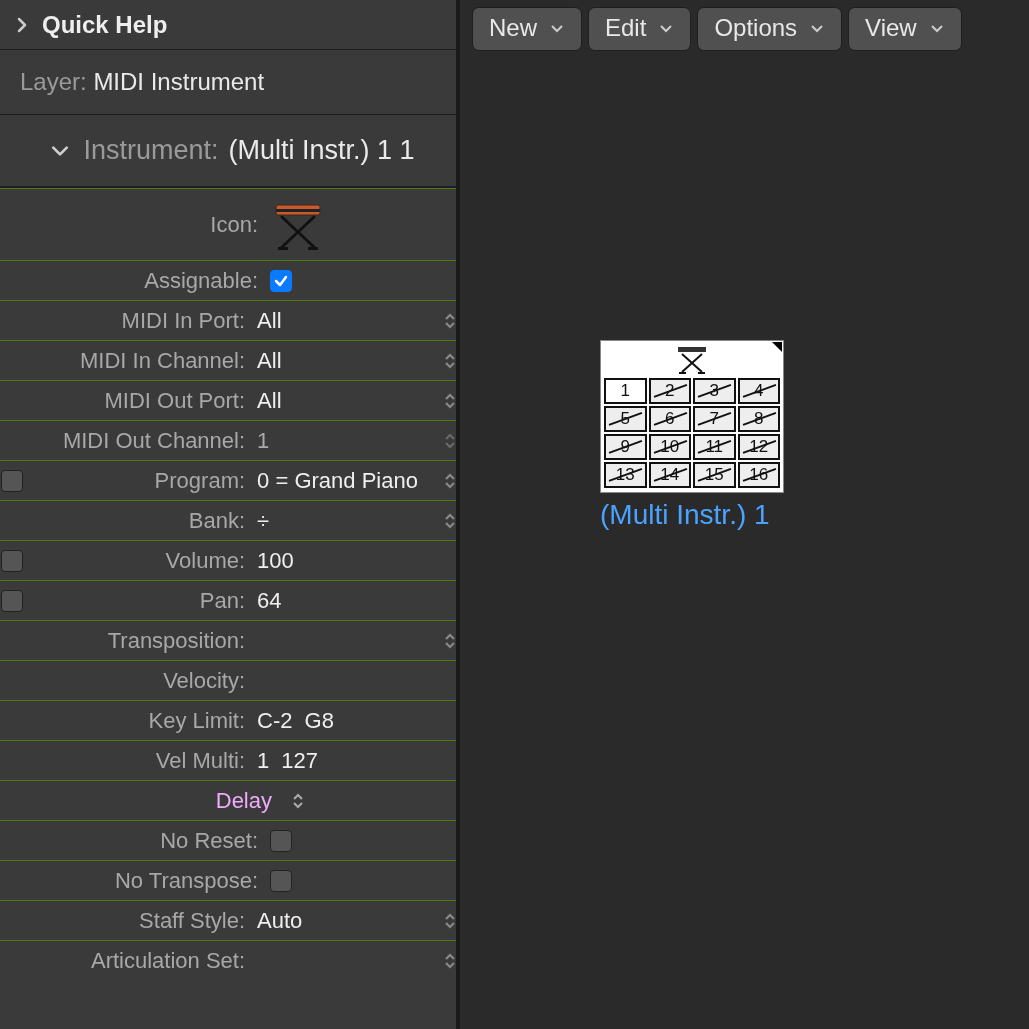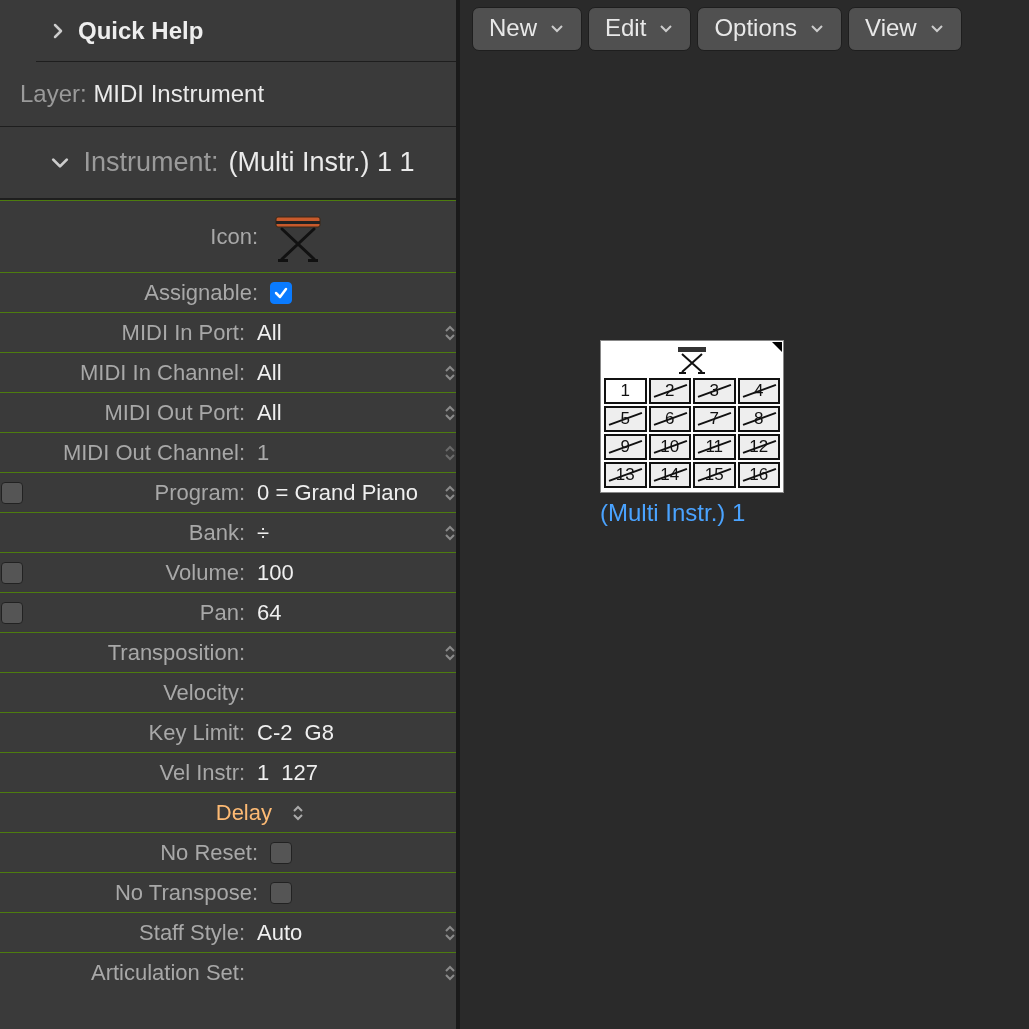--- a/index.html
+++ b/index.html
@@ -1,21 +1,21 @@
 <!DOCTYPE html>
 <html><head>
 <meta charset="utf-8">
 <style>
   * { box-sizing: border-box; margin: 0; padding: 0; font-family: -apple-system, "Helvetica Neue", Arial, sans-serif; }
   html, body { width: 1029px; height: 1029px; background: #2a2a2a; overflow: hidden; }
   .root { display: flex; width: 100%; height: 100%; }
 
   
   .inspector { width: 460px; height: 100%; background: #3a3a3a; color: #ddd; border-right: 4px solid #1a1a1a; overflow: hidden; }
-  .qh { display: flex; align-items: center; height: 62px; padding: 16px 10px; border-bottom: 1px solid #1e1e1e; margin-left: 36px; }
+  .qh { display: flex; align-items: center; height: 50px; padding: 16px 10px; border-bottom: 1px solid #1e1e1e; }
   .qh .chev { width: 24px; height: 24px; display: flex; align-items: center; justify-content: center; margin-right: 8px; }
   .qh .title { font-size: 24px; font-weight: 700; color: #eee; }
 
   .layer { padding: 18px 20px; border-bottom: 1px solid #1e1e1e; font-size: 24px; }
   .layer .lab { color: #9a9a9a; margin-top: 40px; }
   .layer .val { color: #eaeaea; }
 
   .section { padding: 20px 10px 20px 16px; border-bottom: 2px solid #1e1e1e; font-size: 27px; display: flex; align-items: center; justify-content: center; }
   .section .chev { width: 26px; height: 26px; display: flex; align-items: center; justify-content: center; margin-right: 10px; }
   .section .lab { color: #9a9a9a; margin-right: 10px; }
@@ -47,21 +47,21 @@
 
   .obj { position:absolute; left: 140px; top: 340px; width: 184px; }
   .obj-card { background: #fff; width: 184px; padding: 1px 1px 2px; border: 1px solid #888; }
   .obj-head { height: 36px; position:relative; display:flex; align-items:center; justify-content:center; }
   .obj-head .stand { width: 34px; height: 30px; }
   .obj-head .tri { position:absolute; top:0; right:0; width:0; height:0; border-left:10px solid transparent; border-top:10px solid #000; }
   .ch-grid { display:grid; grid-template-columns: repeat(4, 1fr); gap: 2px; padding: 0 2px 2px; }
   .ch { height: 26px; border: 2px solid #111; background:#eee; display:flex; align-items:center; justify-content:center; font-family: "Arial Narrow", Arial, sans-serif; font-size: 17px; color:#111; position:relative; }
   .ch.sel { background:#fff; }
   .ch .strike { position:absolute; left:2px; right:2px; height:2px; background:#111; transform: rotate(-20deg); }
-  .obj-label { margin-top: 6px; color:#4aa3ff; font-size: 24px; }
+  .obj-label { margin-top: 6px; color:#4aa3ff; font-size: 28px; }
 
   svg { display:block; }
 </style>
 </head>
 <body>
 
 <div class="root">
 
   <div class="inspector">
 
@@ -230,31 +230,31 @@
         <div class="lab">Key Limit:</div>
         <div class="val">
           <span>C-2</span>
           <span>G8</span>
         </div>
         <div class="stepper"></div>
       </div>
 
       <div class="row wide">
         <div class="cb"></div>
-        <div class="lab">Vel Instr:</div>
+        <div class="lab">Vel Multi:</div>
         <div class="val">
           <span>1</span>
           <span>127</span>
         </div>
         <div class="stepper"></div>
       </div>
 
       <div class="row wide">
         <div class="cb"></div>
-        <div class="lab" style="color:#fdba74;">Delay</div>
+        <div class="lab" style="color:#f0abfc;">Delay</div>
         <div class="stepperL">
           <svg width="12" height="18" viewBox="0 0 12 18">
               <path d="M2 7 L6 3 L10 7 M2 11 L6 15 L10 11" fill="none" stroke="#aaa" stroke-width="2"></path>
             </svg>
         </div>
         <div class="fill"></div>
       </div>
 
       <div class="row wide">
         <div class="cb"></div>

